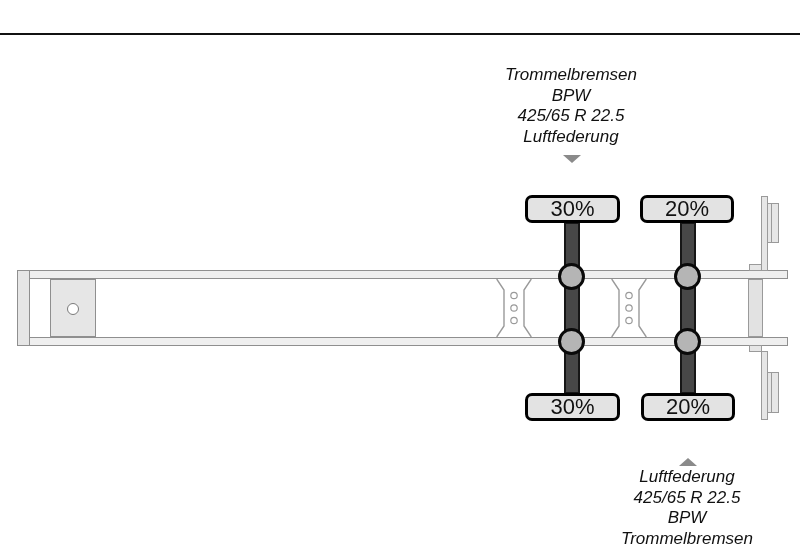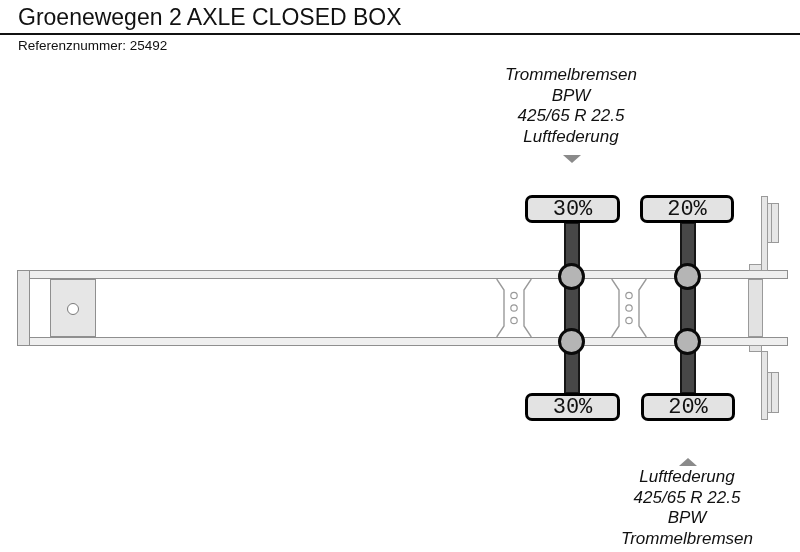--- a/index.html
+++ b/index.html
@@ -36,47 +36,42 @@
   .axle{position:absolute;top:222px;width:16px;height:172px;box-sizing:border-box;
         background:var(--axle-dark,#474747);border:2px solid #161616;}
   .axle-1{left:564px;}
   .axle-2{left:680px;}
   .hub{position:absolute;width:27px;height:27px;border-radius:50%;box-sizing:border-box;
         background:var(--hub-gray,#b5b5b5);border:3px solid #0a0a0a;}
   .hub-1t{left:558px;top:263px;} .hub-2t{left:674px;top:263px;}
   .hub-1b{left:558px;top:328px;} .hub-2b{left:674px;top:328px;}
   .load-box{position:absolute;height:28px;box-sizing:border-box;border:3px solid #000;border-radius:7px;
         background:var(--label-box-fill,#e3e3e3);display:flex;align-items:center;justify-content:center;
-        font-size:22px;color:var(--text-black,#111);font-family:Liberation Mono, monospace;}
+        font-size:22px;color:var(--text-black,#111);}
   .lb-1t{left:525px;top:195px;width:95px;}
   .lb-2t{left:640px;top:195px;width:94px;}
   .lb-1b{left:525px;top:393px;width:95px;}
   .lb-2b{left:641px;top:393px;width:94px;}
   
   .gray-part{position:absolute;box-sizing:border-box;background:var(--panel-gray,#e6e6e6);border:1px solid #9a9a9a;}
   .rear-bolster{left:748px;top:279px;width:15px;height:58px;background:#e2e2e2;}
   .rear-foot-top{left:749px;top:264px;width:13px;height:7px;}
   .rear-plate-top{left:761px;top:196px;width:7px;height:75px;}
   .rear-door-top{left:767px;top:203px;width:12px;height:40px;}
   .rear-foot-bottom{left:749px;top:345px;width:13px;height:7px;}
   .rear-plate-bottom{left:761px;top:351px;width:7px;height:69px;}
   .rear-door-bottom{left:767px;top:372px;width:12px;height:41px;}
   .door-inner{position:absolute;left:3px;top:0;bottom:0;border-left:1px solid #9a9a9a;}
 </style>
 </head>
 <body>
 
 <div id="canvas">
 
-  <div class="title">Groenewegen 2 AXLE CLOSED BOX</div>
   <div class="title-rule"></div>
-  <div class="ref-line">
-    <span>Referenznummer:</span>
-    <span>25492</span>
-  </div>
 
   <div class="callout callout-top">
     <div>Trommelbremsen</div>
     <div>BPW</div>
     <div>425/65 R 22.5</div>
     <div>Luftfederung</div>
   </div>
   <div class="tri tri-down"></div>
 
   <div class="rail rail-top"></div>

